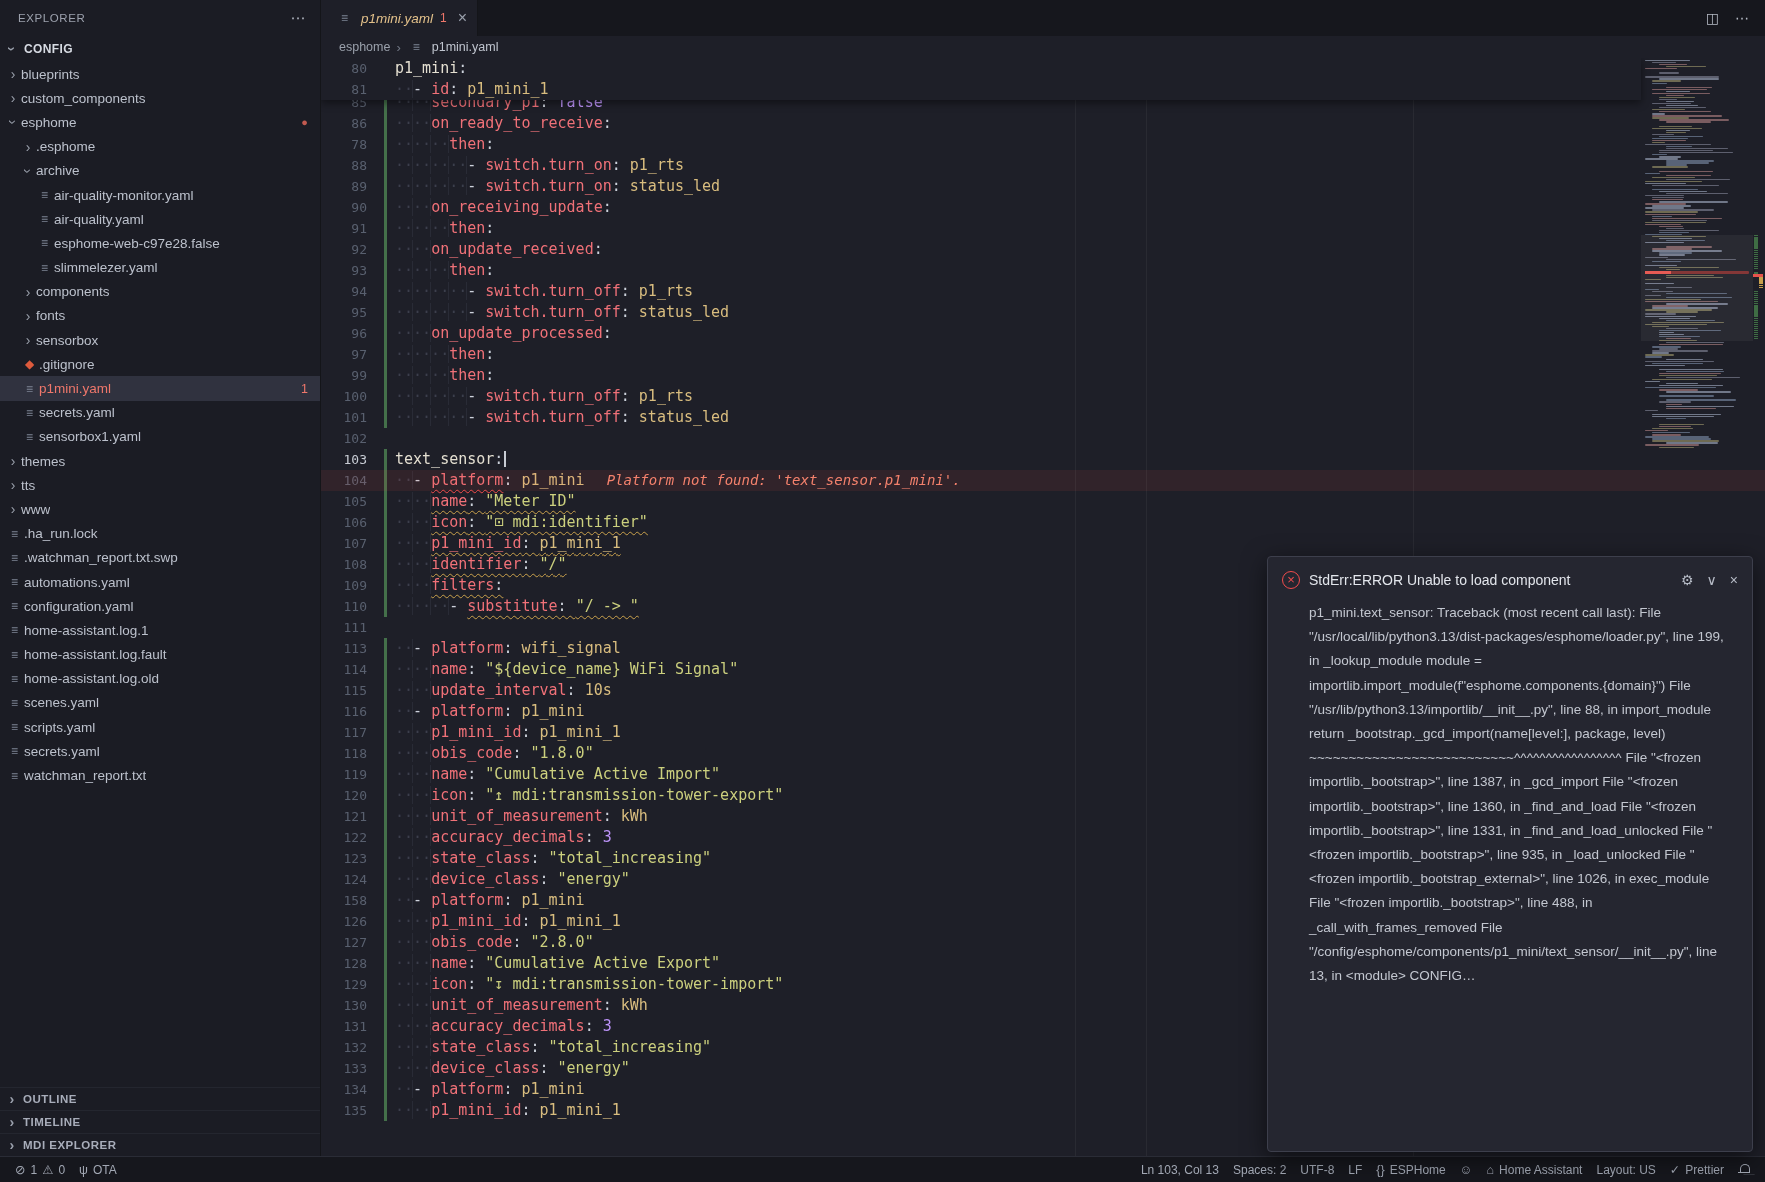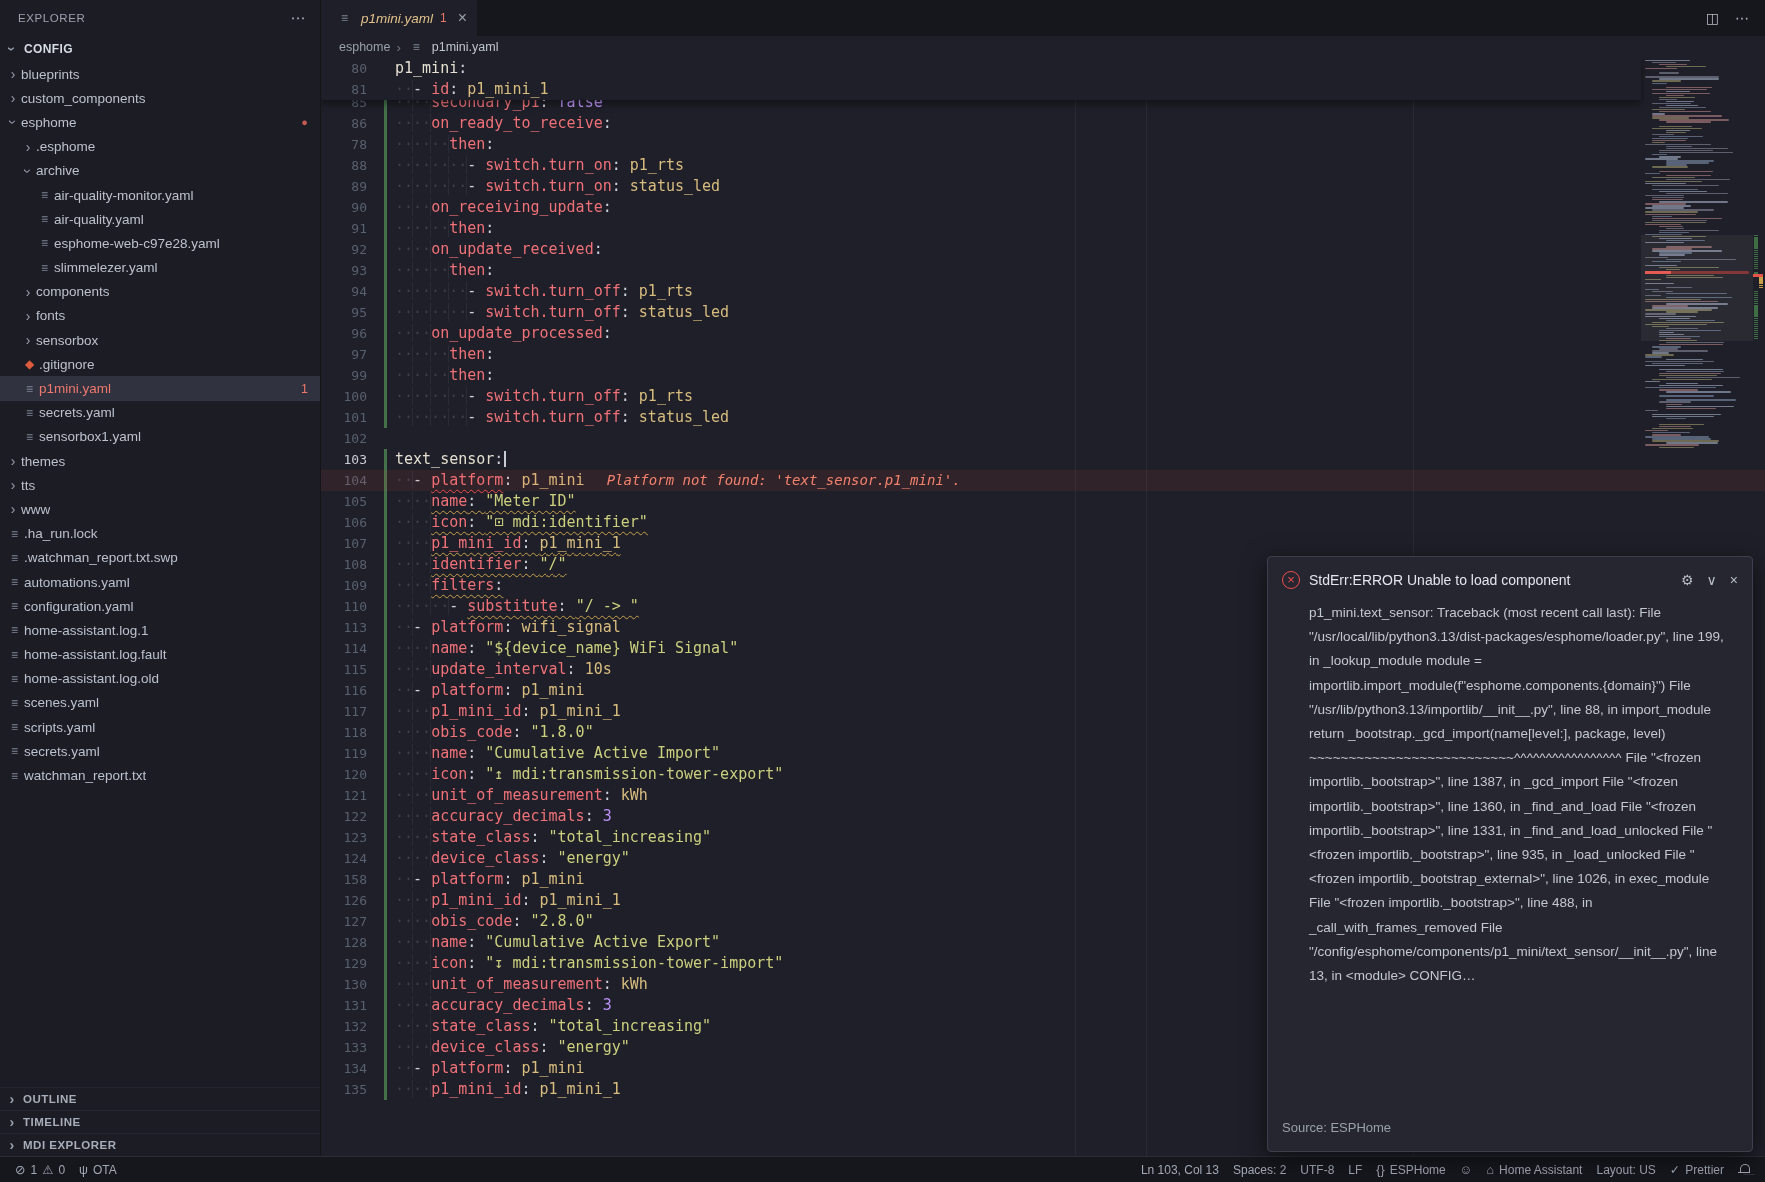--- a/index.html
+++ b/index.html
@@ -160,21 +160,21 @@
           <div class="tree-row" style="padding-left: 35px;">
             <span class="ficon">≡</span>
             <span class="tlabel">air-quality-monitor.yaml</span>
           </div>
           <div class="tree-row" style="padding-left: 35px;">
             <span class="ficon">≡</span>
             <span class="tlabel">air-quality.yaml</span>
           </div>
           <div class="tree-row" style="padding-left: 35px;">
             <span class="ficon">≡</span>
-            <span class="tlabel">esphome-web-c97e28.yaml</span>
+            <span class="tlabel">esphome-web-c97e28.false</span>
           </div>
           <div class="tree-row" style="padding-left: 35px;">
             <span class="ficon">≡</span>
             <span class="tlabel">slimmelezer.yaml</span>
           </div>
           <div class="tree-row" style="padding-left: 20px;">
             <span class="twisty">›</span>
             <span class="tlabel">components</span>
           </div>
           <div class="tree-row" style="padding-left: 20px;">
@@ -414,20 +414,25 @@
             </div>
             <div class="cline">
               <span class="lnum">109</span>
               <span class="chg on"></span>
               <span class="ltext"><span class="tok ws">····</span><span class="tok k y">filters</span><span class="tok p y">:</span></span>
             </div>
             <div class="cline">
               <span class="lnum">110</span>
               <span class="chg on"></span>
               <span class="ltext"><span class="tok ws">······</span><span class="tok p">- </span><span class="tok k y">substitute</span><span class="tok p y">: </span><span class="tok s y">"/ -&gt; "</span></span>
+            </div>
+            <div class="cline">
+              <span class="lnum">111</span>
+              <span class="chg"></span>
+              <span class="ltext"></span>
             </div>
             <div class="cline">
               <span class="lnum">113</span>
               <span class="chg on"></span>
               <span class="ltext"><span class="tok ws">··</span><span class="tok p">- </span><span class="tok k">platform</span><span class="tok p">: </span><span class="tok v">wifi_signal</span></span>
             </div>
             <div class="cline">
               <span class="lnum">114</span>
               <span class="chg on"></span>
               <span class="ltext"><span class="tok ws">····</span><span class="tok k">name</span><span class="tok p">: </span><span class="tok s">"${device_name} WiFi Signal"</span></span>
@@ -806,21 +811,20 @@
     <div class="nhead">
       <span class="nerr">×</span>
       <span class="ntitle">StdErr:ERROR Unable to load component</span>
       <span class="nacts">
         <span>⚙</span>
         <span>∨</span>
         <span>×</span>
       </span>
     </div>
     <div class="nbody">p1_mini.text_sensor: Traceback (most recent call last): File "/usr/local/lib/python3.13/dist-packages/esphome/loader.py", line 199, in _lookup_module module = importlib.import_module(f"esphome.components.{domain}") File "/usr/lib/python3.13/importlib/__init__.py", line 88, in import_module return _bootstrap._gcd_import(name[level:], package, level) ~~~~~~~~~~~~~~~~~~~~~~~~~~^^^^^^^^^^^^^^^^^ File "&lt;frozen importlib._bootstrap&gt;", line 1387, in _gcd_import File "&lt;frozen importlib._bootstrap&gt;", line 1360, in _find_and_load File "&lt;frozen importlib._bootstrap&gt;", line 1331, in _find_and_load_unlocked File "&lt;frozen importlib._bootstrap&gt;", line 935, in _load_unlocked File "&lt;frozen importlib._bootstrap_external&gt;", line 1026, in exec_module File "&lt;frozen importlib._bootstrap&gt;", line 488, in _call_with_frames_removed File "/config/esphome/components/p1_mini/text_sensor/__init__.py", line 13, in &lt;module&gt; CONFIG…</div>
-    <div class="nsource">Source: ESPHome</div>
   </div>
 
   <footer class="statusbar">
     <div class="sb-side">
         <div class="sitem">
           <span class="sicon">⊘</span>
           <span class="stext">1</span>
           <span class="sicon">⚠</span>
           <span class="stext">0</span>
         </div>

